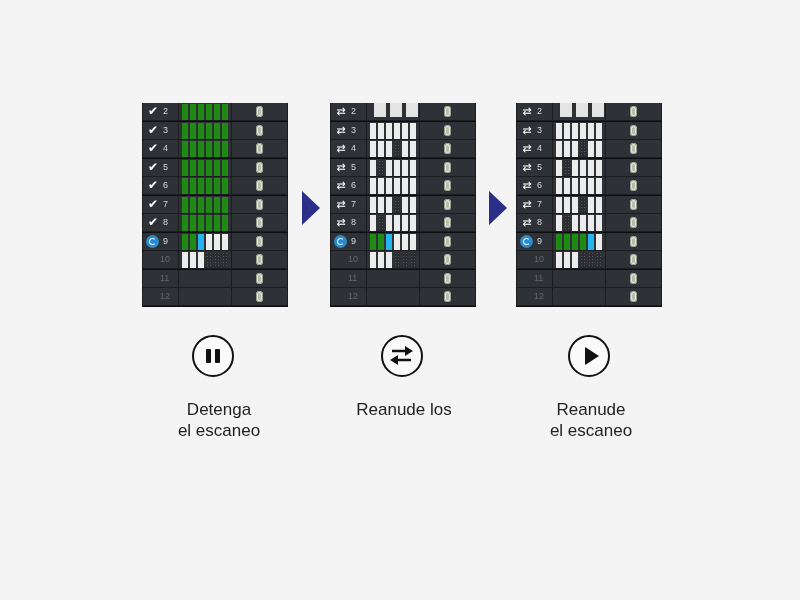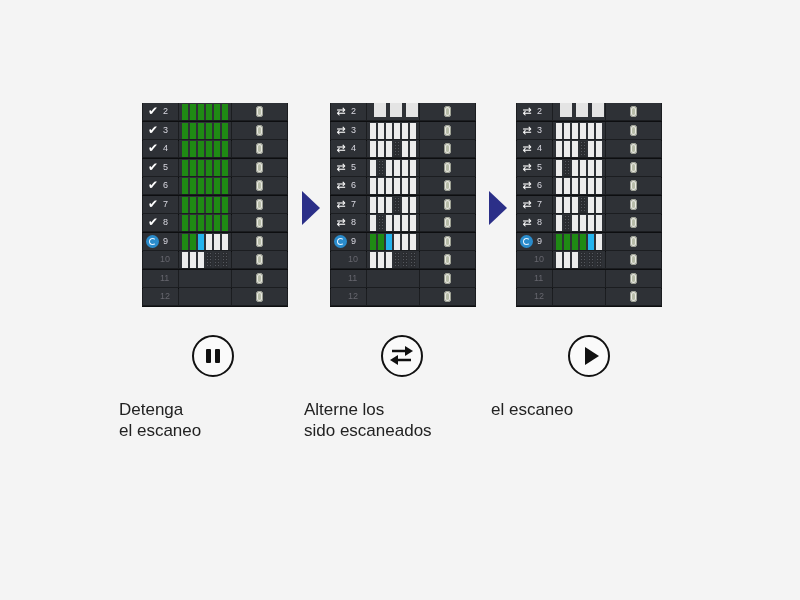--- a/index.html
+++ b/index.html
@@ -80,21 +80,21 @@
   .pause-bar {
     position: absolute; top: 12px; width: 5px; height: 14px; background: #111;
     border-radius: 1px;
   }
   .play-tri {
     position: absolute; left: 15px; top: 10px; width: 0; height: 0;
     border-top: 9px solid transparent; border-bottom: 9px solid transparent;
     border-left: 14px solid #111;
   }
   .caption {
-    position: absolute; width: 200px; text-align: left;
+    position: absolute; width: 200px; text-align: center;
     font-size: 17px; line-height: 21px; color: #222;
   }
 </style>
 </head>
 <body>
 
 <div id="panel-0" class="panel" style="left:142px">
     <div class="row" style="top: 0px;">
       <div class="cell-a">
         <span class="status-icon">✔</span>
@@ -687,22 +687,22 @@
 
 <div class="ctrl" style="left:381px; top:335px">
   <svg width="37" height="37" viewBox="0 0 37 37" style="position:absolute;left:0;top:0">
     <line x1="9" y1="14" x2="23" y2="14" stroke="#111" stroke-width="2.5"></line>
     <polygon points="22,9 30,14 22,19" fill="#111"></polygon>
     <line x1="14" y1="23" x2="28" y2="23" stroke="#111" stroke-width="2.5"></line>
     <polygon points="15,18 7,23 15,28" fill="#111"></polygon>
   </svg>
 </div>
 <div class="caption" style="left:304px; top:399px">
-  <div>Alterne los</div>
-  <div>sido escaneados</div>
+  <div>Reanude los</div>
 </div>
 
 <div class="ctrl" style="left:568px; top:335px">
   <span class="play-tri"></span>
 </div>
 <div class="caption" style="left:491px; top:399px">
+  <div>Reanude</div>
   <div>el escaneo</div>
 </div>
 
 </body></html>

